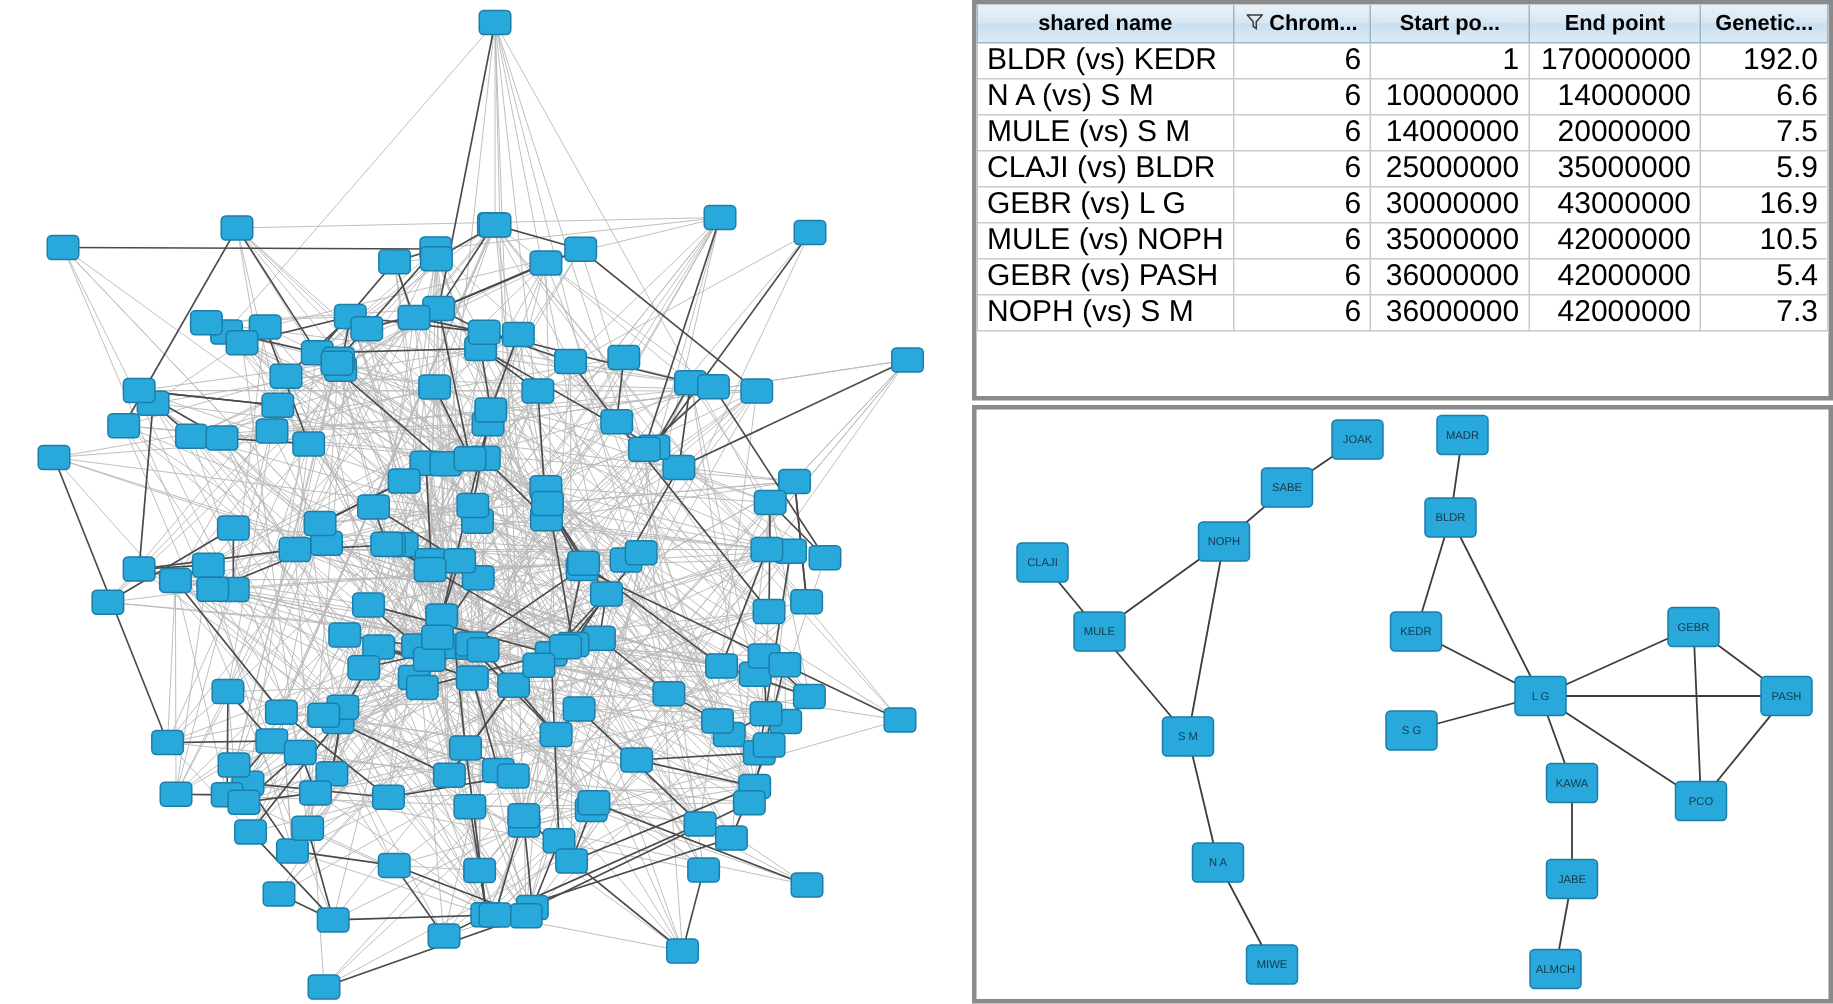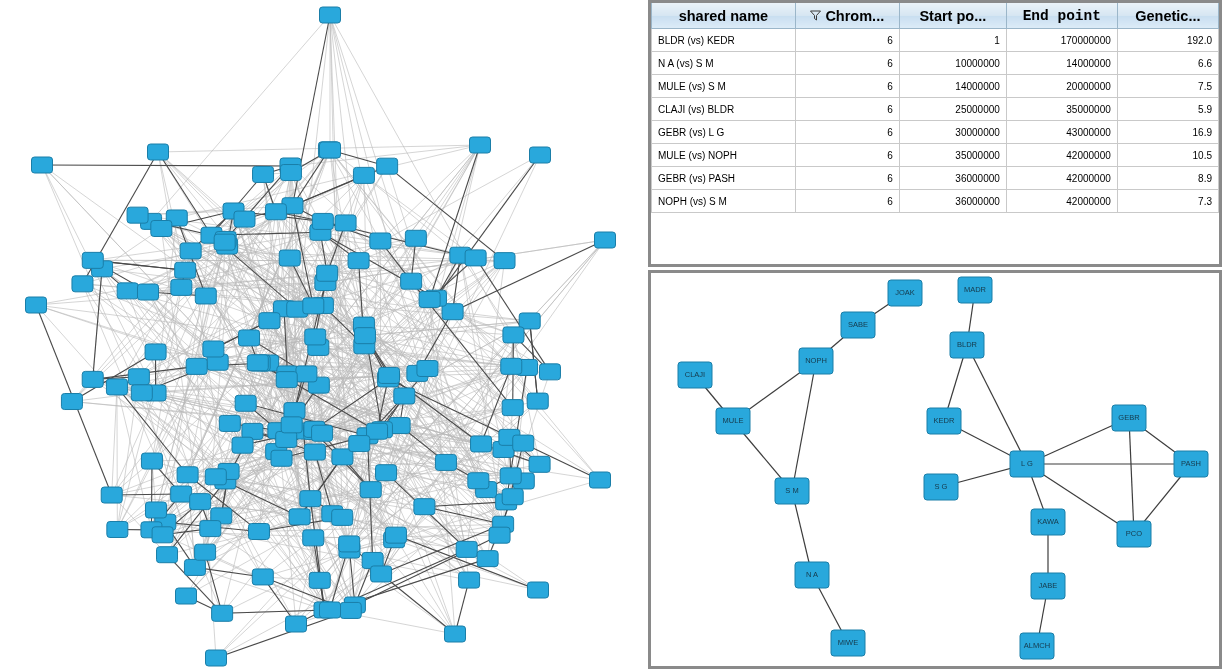--- a/index.html
+++ b/index.html
@@ -53,28 +53,28 @@
     font-weight: bold;
     font-size: 14.5px;
     padding: 0 6px;
     text-align: center;
     white-space: nowrap;
     margin-left: 23px;
   }
   #table-panel thead th.first-col { width: 152px; }
   #table-panel thead th.chrom-col { width: 100px; }
   #table-panel thead th.start-col { width: 108px; }
-  #table-panel thead th.end-col   { width: 108px; font-family: Liberation Mono, monospace; }
+  #table-panel thead th.end-col   { width: 108px; }
   #table-panel thead th.gen-col   { width: 100px; }
   #table-panel tbody td {
     border: 1px solid #c9c9c9;
     height: 22px;
     padding: 0 6px;
     white-space: nowrap;
-    font-size: 10px;
+    font-size: 20px;
     background: #ffffff;
   }
   #table-panel td.num { text-align: right; }
   #table-panel td.name { text-align: left; }
   .filter-icon {
     display: inline-block;
     margin-right: 4px;
     vertical-align: -1px;
   }
   .hdr-inner {
@@ -1162,21 +1162,21 @@
           <td class="num">6</td>
           <td class="num">35000000</td>
           <td class="num">42000000</td>
           <td class="num">10.5</td>
         </tr>
         <tr>
           <td class="name">GEBR (vs) PASH</td>
           <td class="num">6</td>
           <td class="num">36000000</td>
           <td class="num">42000000</td>
-          <td class="num">8.9</td>
+          <td class="num">5.4</td>
         </tr>
         <tr>
           <td class="name">NOPH (vs) S M</td>
           <td class="num">6</td>
           <td class="num">36000000</td>
           <td class="num">42000000</td>
           <td class="num">7.3</td>
         </tr>
       </tbody>
   </table>

